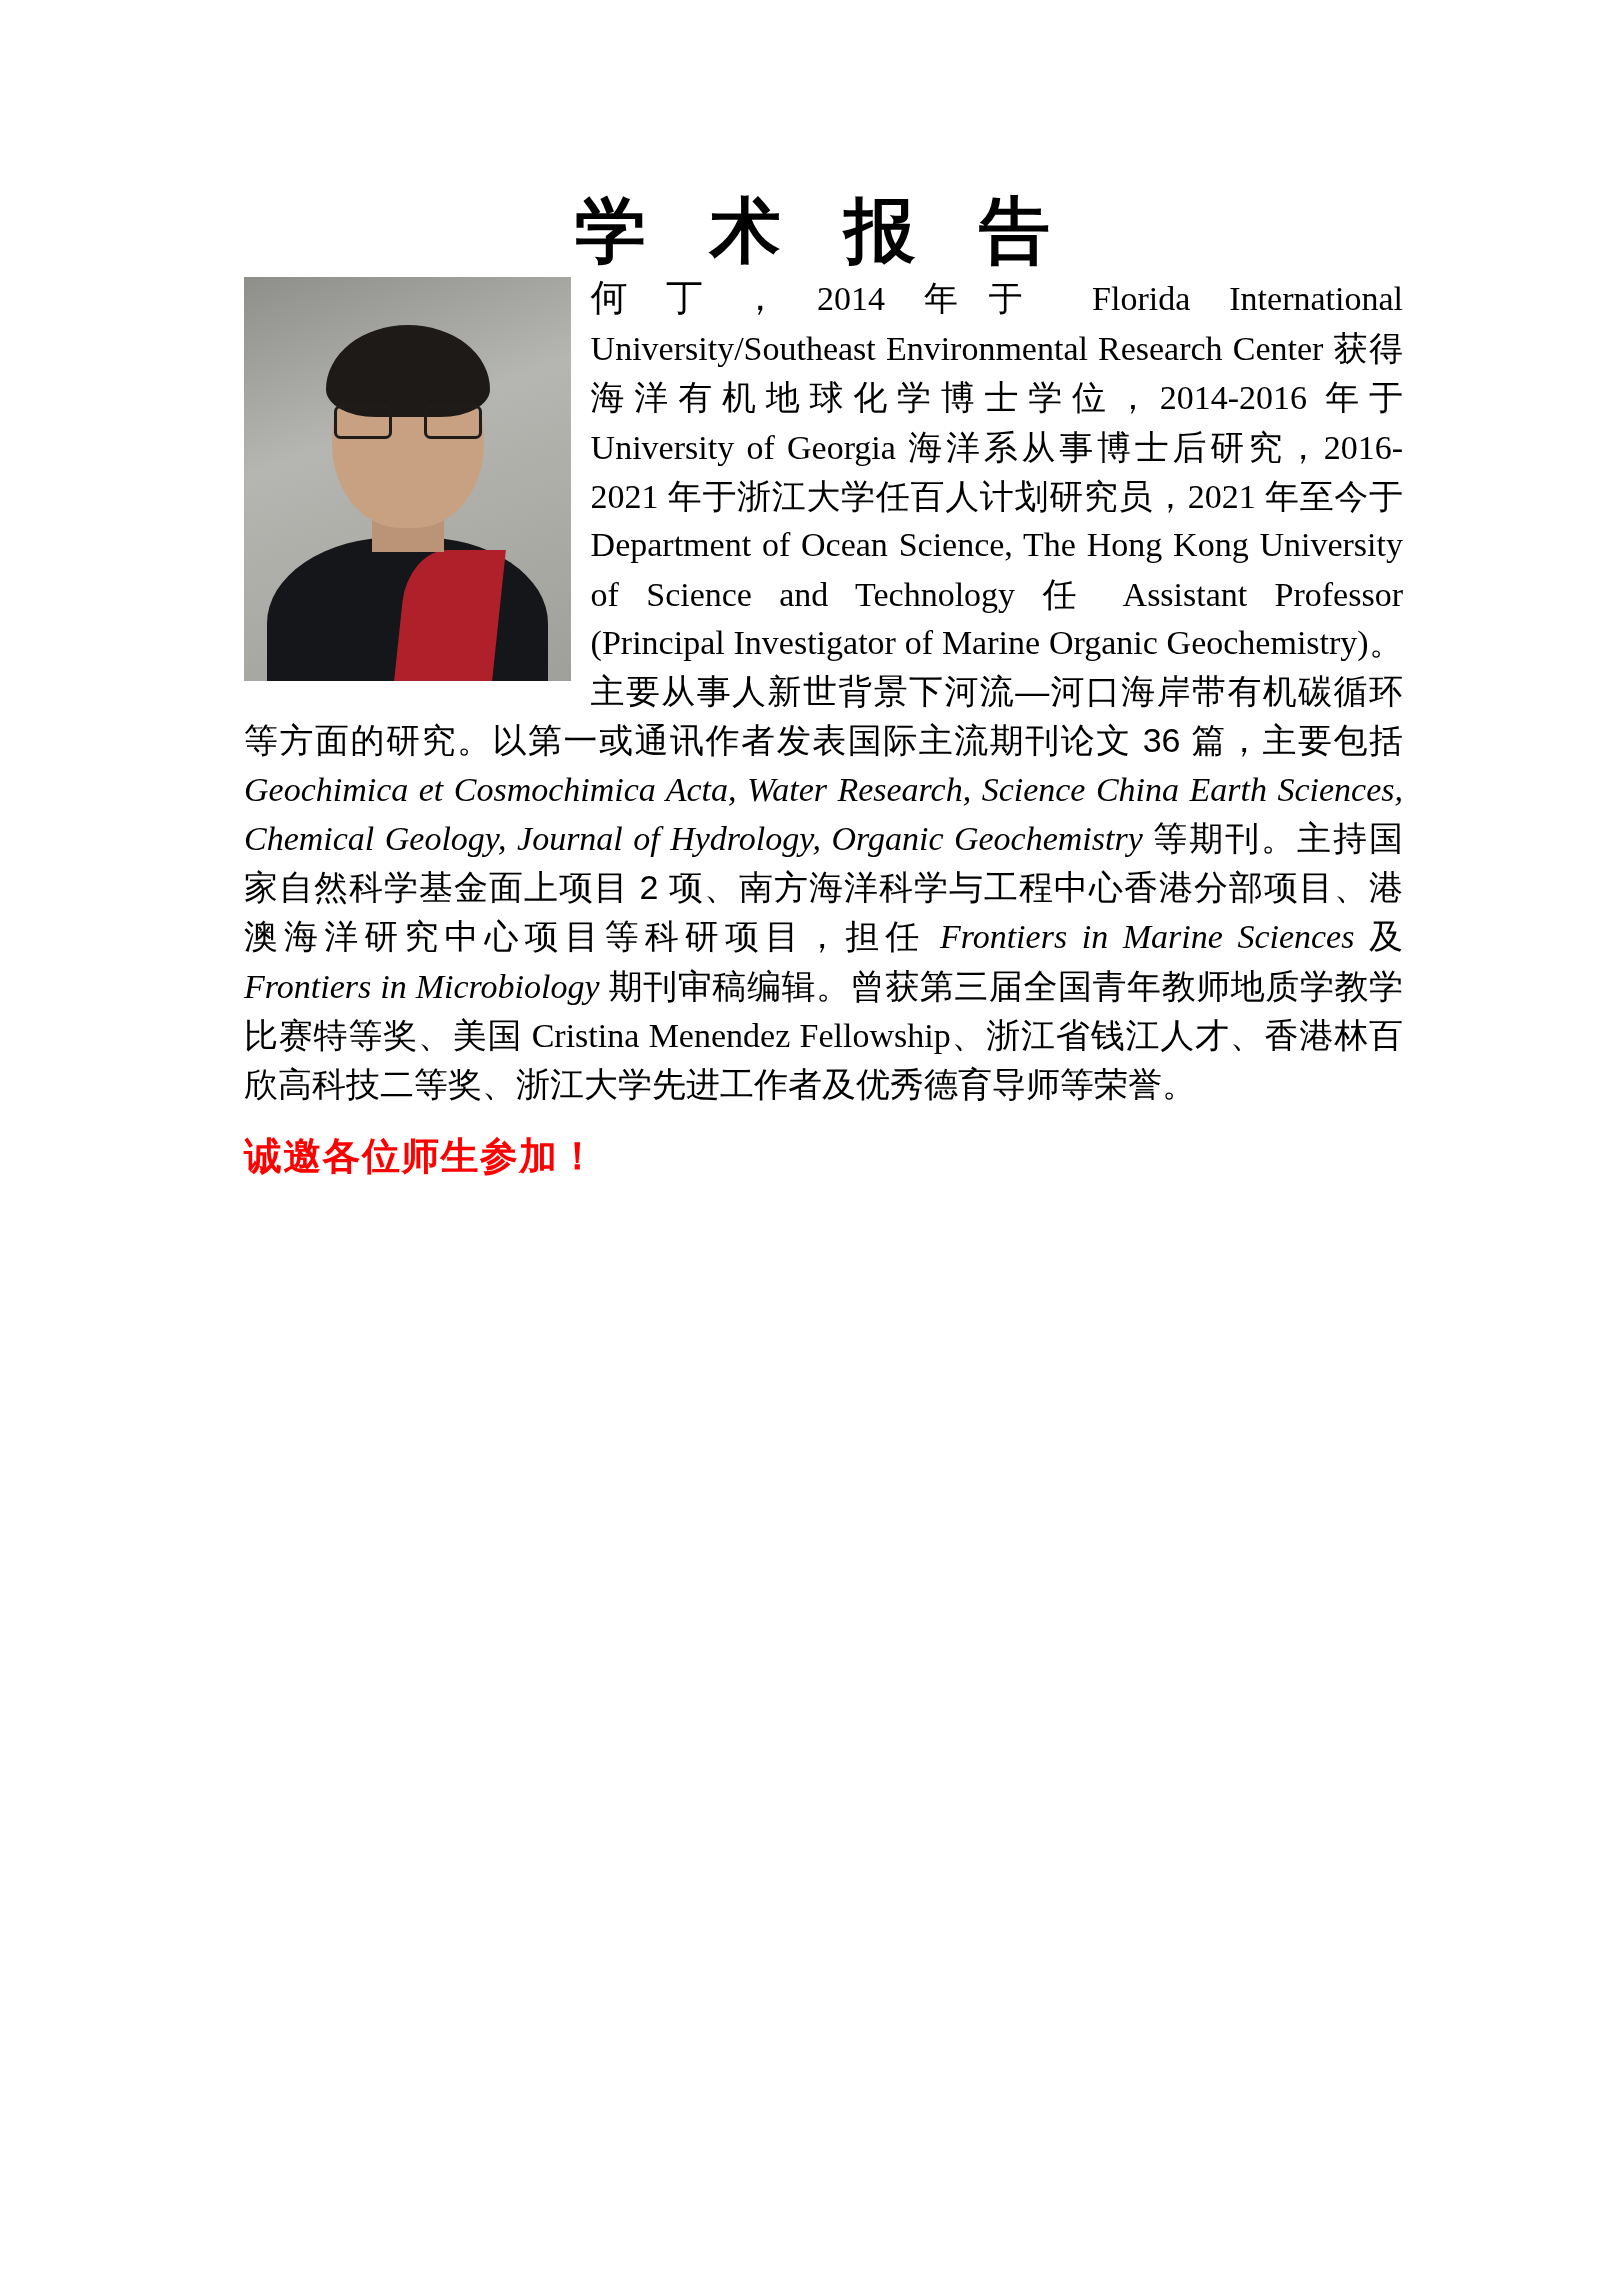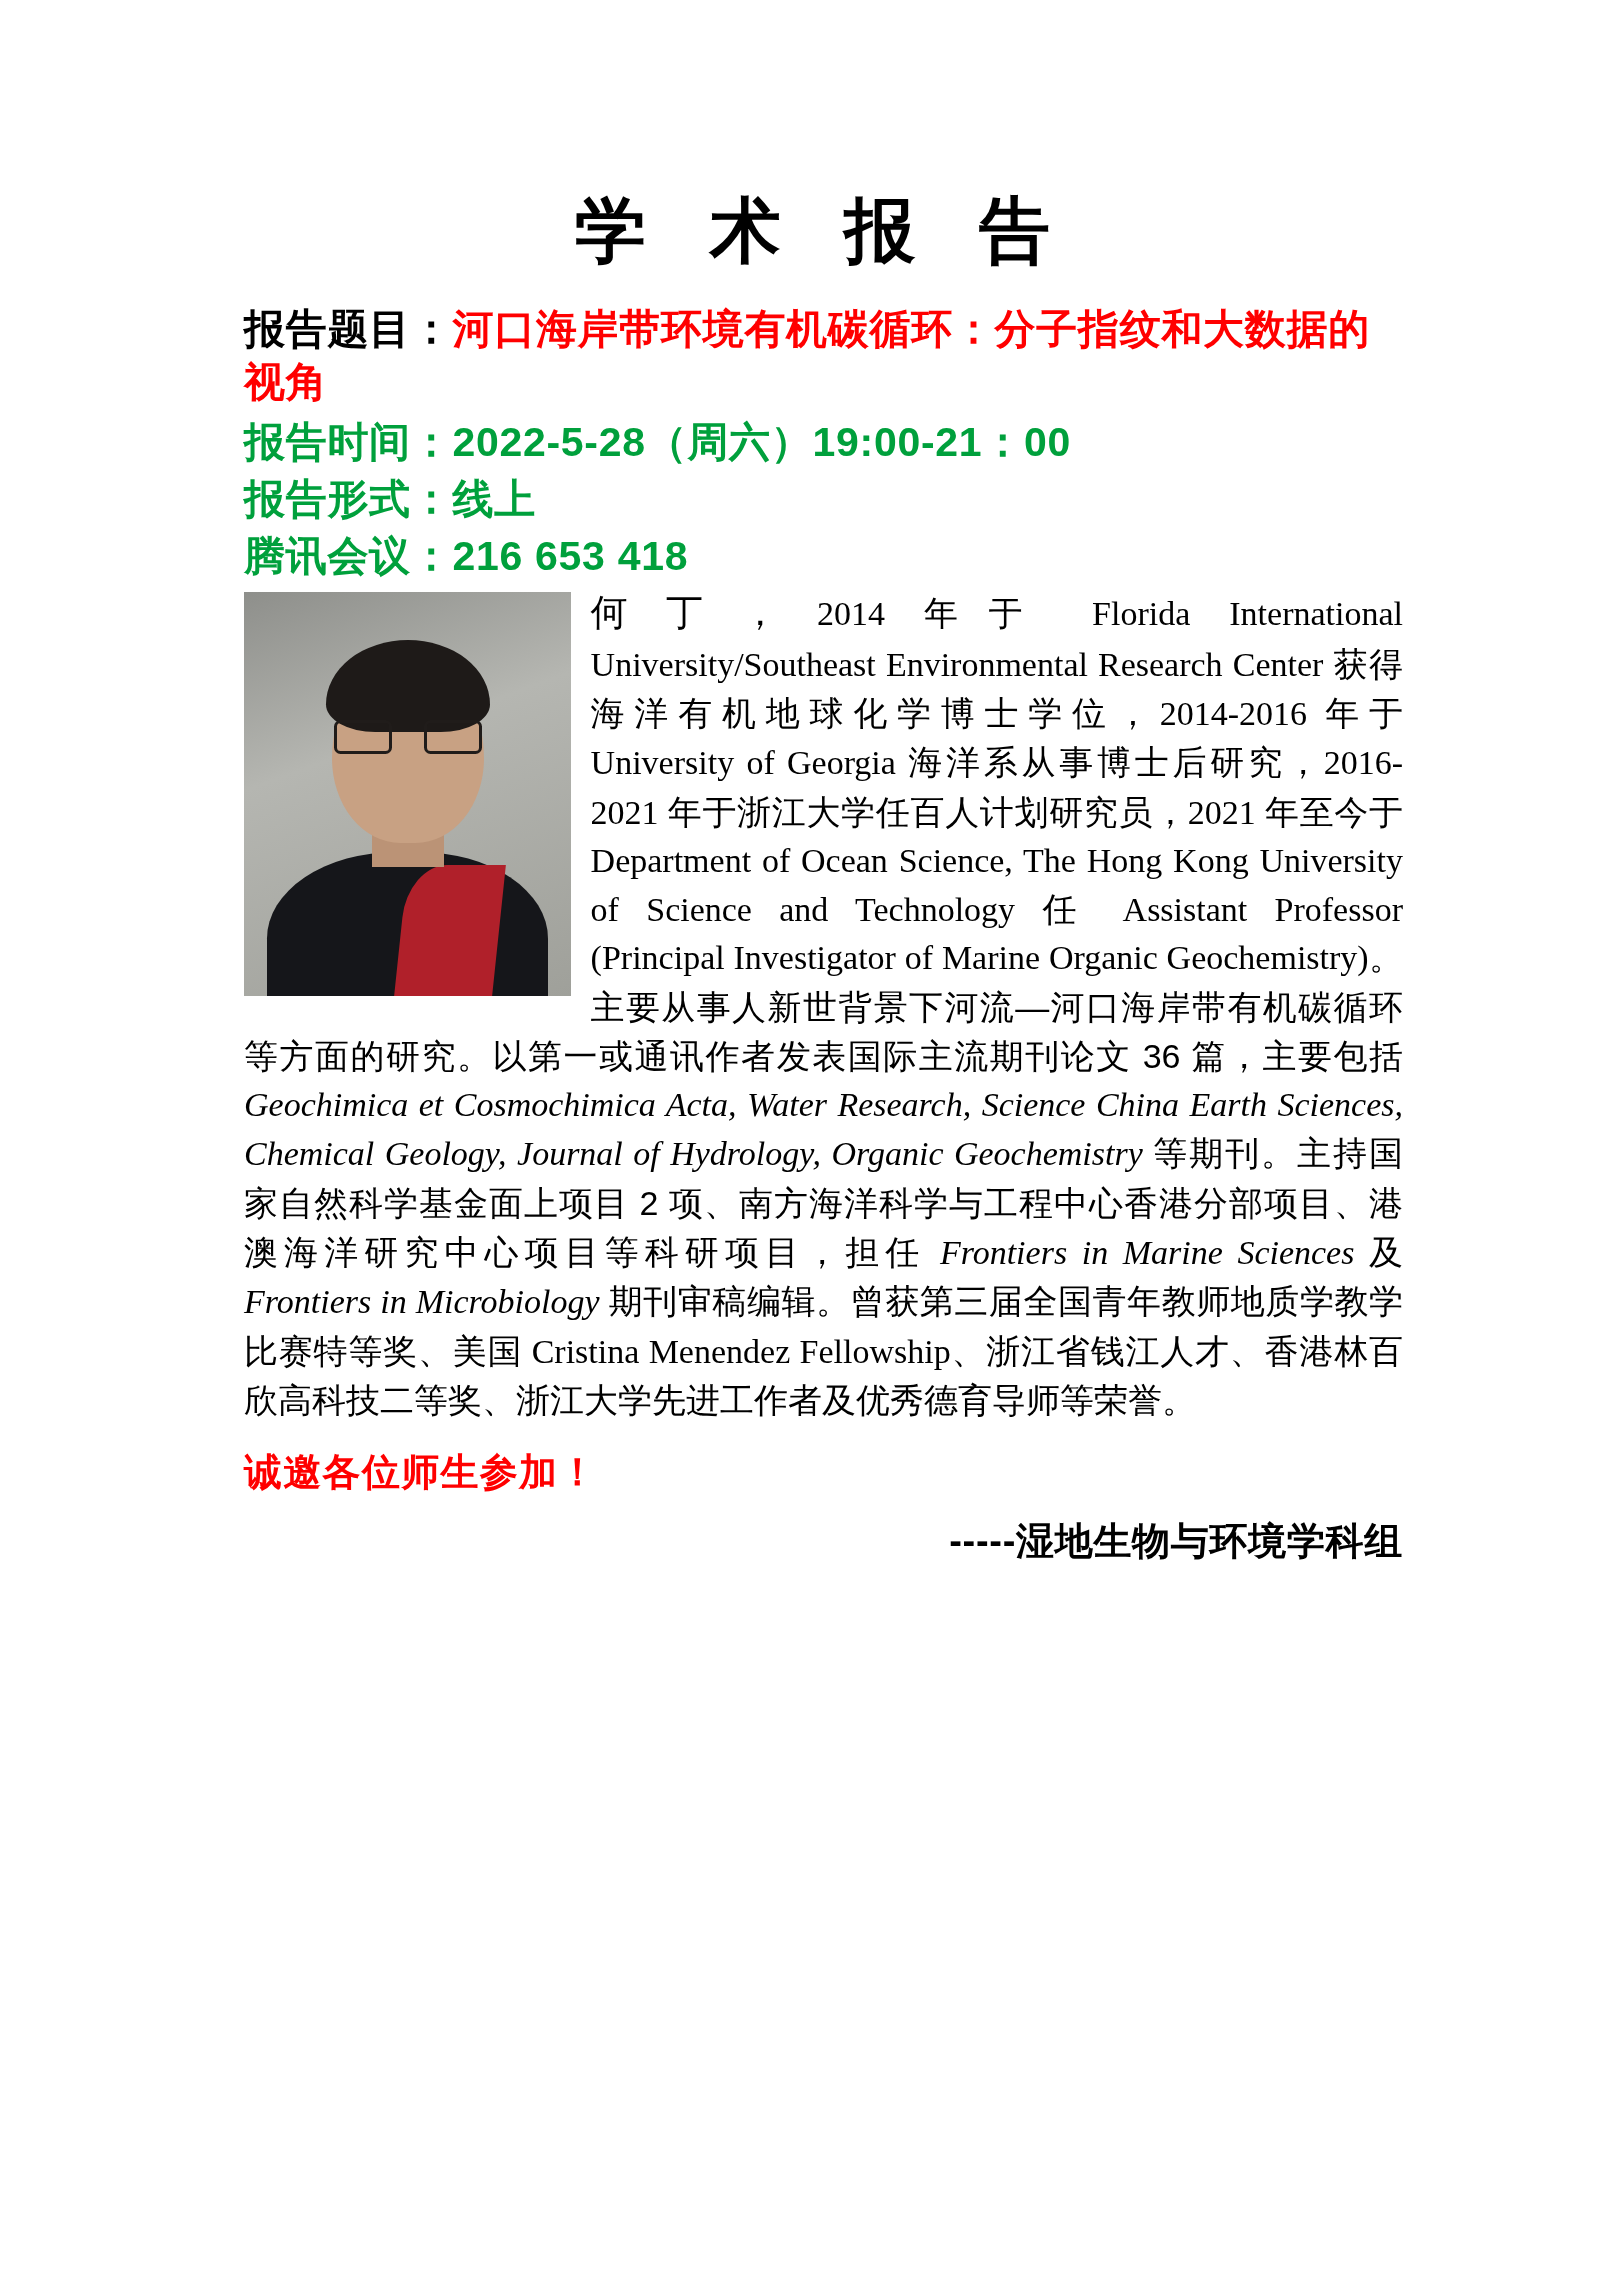--- a/index.html
+++ b/index.html
@@ -184,55 +184,35 @@
     color: #000000;
   }
 </style>
 </head>
 <body>
 
 <div class="page">
 
   <h1 class="doc-title">学 术 报 告</h1>
 
-  <div class="meta-block">
-
-    <p class="meta-line title-line">
-      <span class="meta-label">报告题目：</span><span class="meta-value-red">河口海岸带环境有机碳循环：分子指纹和大数据的视角</span>
-    </p>
-
-    <p class="meta-line green">
-      <span class="meta-label">报告时间：</span><span class="meta-value">2022-5-28（周六）19:00-21：00</span>
-    </p>
-
-    <p class="meta-line green">
-      <span class="meta-label">报告形式：</span><span class="meta-value">线上</span>
-    </p>
-
-    <p class="meta-line green">
-      <span class="meta-label">腾讯会议：</span><span class="meta-value">216 653 418</span>
-    </p>
-
-  </div>
 
   <div class="bio-section">
 
     <div class="portrait">
       <div class="body"></div>
       <div class="collar"></div>
       <div class="neck"></div>
       <div class="head"></div>
       <div class="hair"></div>
       <div class="glasses"></div>
     </div>
 
     <div class="bio-text">
       <span class="name">何丁，</span><span id="bio-body"><span>2014 年于 Florida International University/Southeast Environmental Research Center </span><span class="cn">获得海洋有机地球化学博士学位</span><span>，2014-2016 </span><span class="cn">年于</span><span> University of Georgia </span><span class="cn">海洋系从事博士后研究，</span><span>2016-2021 </span><span class="cn">年于浙江大学任百人计划研究员，</span><span>2021 </span><span class="cn">年至今于</span><span> Department of Ocean Science, The Hong Kong University of Science and Technology </span><span class="cn">任</span><span> Assistant Professor (Principal Investigator of Marine Organic Geochemistry)。</span><span class="cn">主要从事人新世背景下河流—河口海岸带有机碳循环等方面的研究。以第一或通讯作者发表国际主流期刊论文 36 篇，主要包括</span><span class="ital"> Geochimica et Cosmochimica Acta, Water Research, Science China Earth Sciences, Chemical Geology, Journal of Hydrology, Organic Geochemistry </span><span class="cn">等期刊。主持国家自然科学基金面上项目 2 项、南方海洋科学与工程中心香港分部项目、港澳海洋研究中心项目等科研项目，担任</span><span class="ital"> Frontiers in Marine Sciences </span><span class="cn">及</span><span class="ital"> Frontiers in Microbiology </span><span class="cn">期刊审稿编辑。曾获第三届全国青年教师地质学教学比赛特等奖、美国</span><span> Cristina Menendez Fellowship</span><span class="cn">、浙江省钱江人才、香港林百欣高科技二等奖、浙江大学先进工作者及优秀德育导师等荣誉。</span></span>
     </div>
 
   </div>
 
   <div class="invite">诚邀各位师生参加！</div>
 
-  <div class="signature">-----湿地生物与环境学科组</div>
 
 </div>
 
 
 </body></html>

